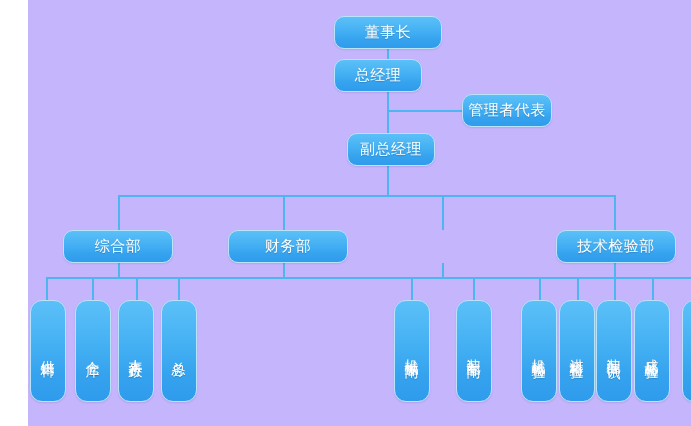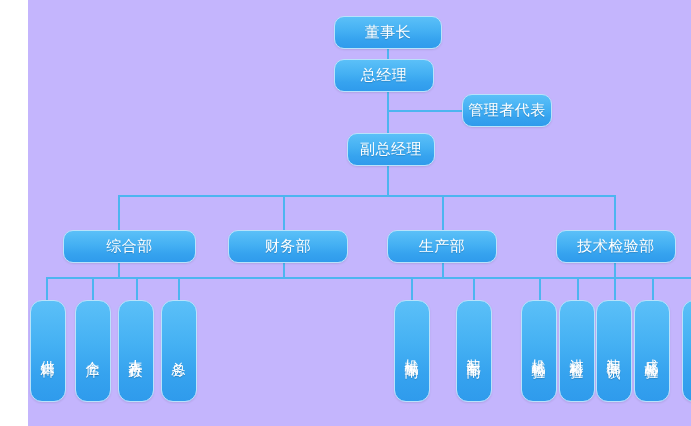--- a/index.html
+++ b/index.html
@@ -102,31 +102,30 @@
   <div class="line v" style="left:383px; top:277px; height:25px;"></div>
   <div class="line v" style="left:445px; top:277px; height:25px;"></div>
   <div class="line v" style="left:511px; top:277px; height:25px;"></div>
   <div class="line v" style="left:549px; top:277px; height:25px;"></div>
   <div class="line v" style="left:586px; top:277px; height:25px;"></div>
   <div class="line v" style="left:624px; top:277px; height:25px;"></div>
   <div class="line v" style="left:672px; top:277px; height:25px;"></div>
 
   <div class="node horiz" style="left:306px; top:16px; width:108px;">董事长</div>
 
-  <div class="node horiz" style="left:306px; top:59px; width:100px;font-family:Liberation Serif, serif;">总经理</div>
+  <div class="node horiz" style="left:306px; top:59px; width:88px;font-family:Liberation Serif, serif;">总经理</div>
 
   <div class="node horiz" style="left:434px; top:94px; width:90px;">管理者代表</div>
 
   <div class="node horiz" style="left:319px; top:133px; width:88px;">副总经理</div>
 
-  <div class="node horiz" style="left:35px; top:230px; width:133px;">综合部</div>
+  <div class="node horiz" style="left:35px; top:230px; width:110px;">综合部</div>
 
   <div class="node horiz" style="left:200px; top:230px; width:120px;">财务部</div>
 
-  <div class="node horiz" style="left:359px; top:230px; width:110px;">生产部</div>
 
   <div class="node horiz" style="left:528px; top:230px; width:120px;">技术检验部</div>
 
   <div class="node vert" style="left:2px; top:300px;">供销科</div>
 
   <div class="node vert" style="left:47px; top:300px;">仓库</div>
 
   <div class="node vert" style="left:90px; top:300px;">人事行政</div>
 
   <div class="node vert" style="left:133px; top:300px;">总务</div>

